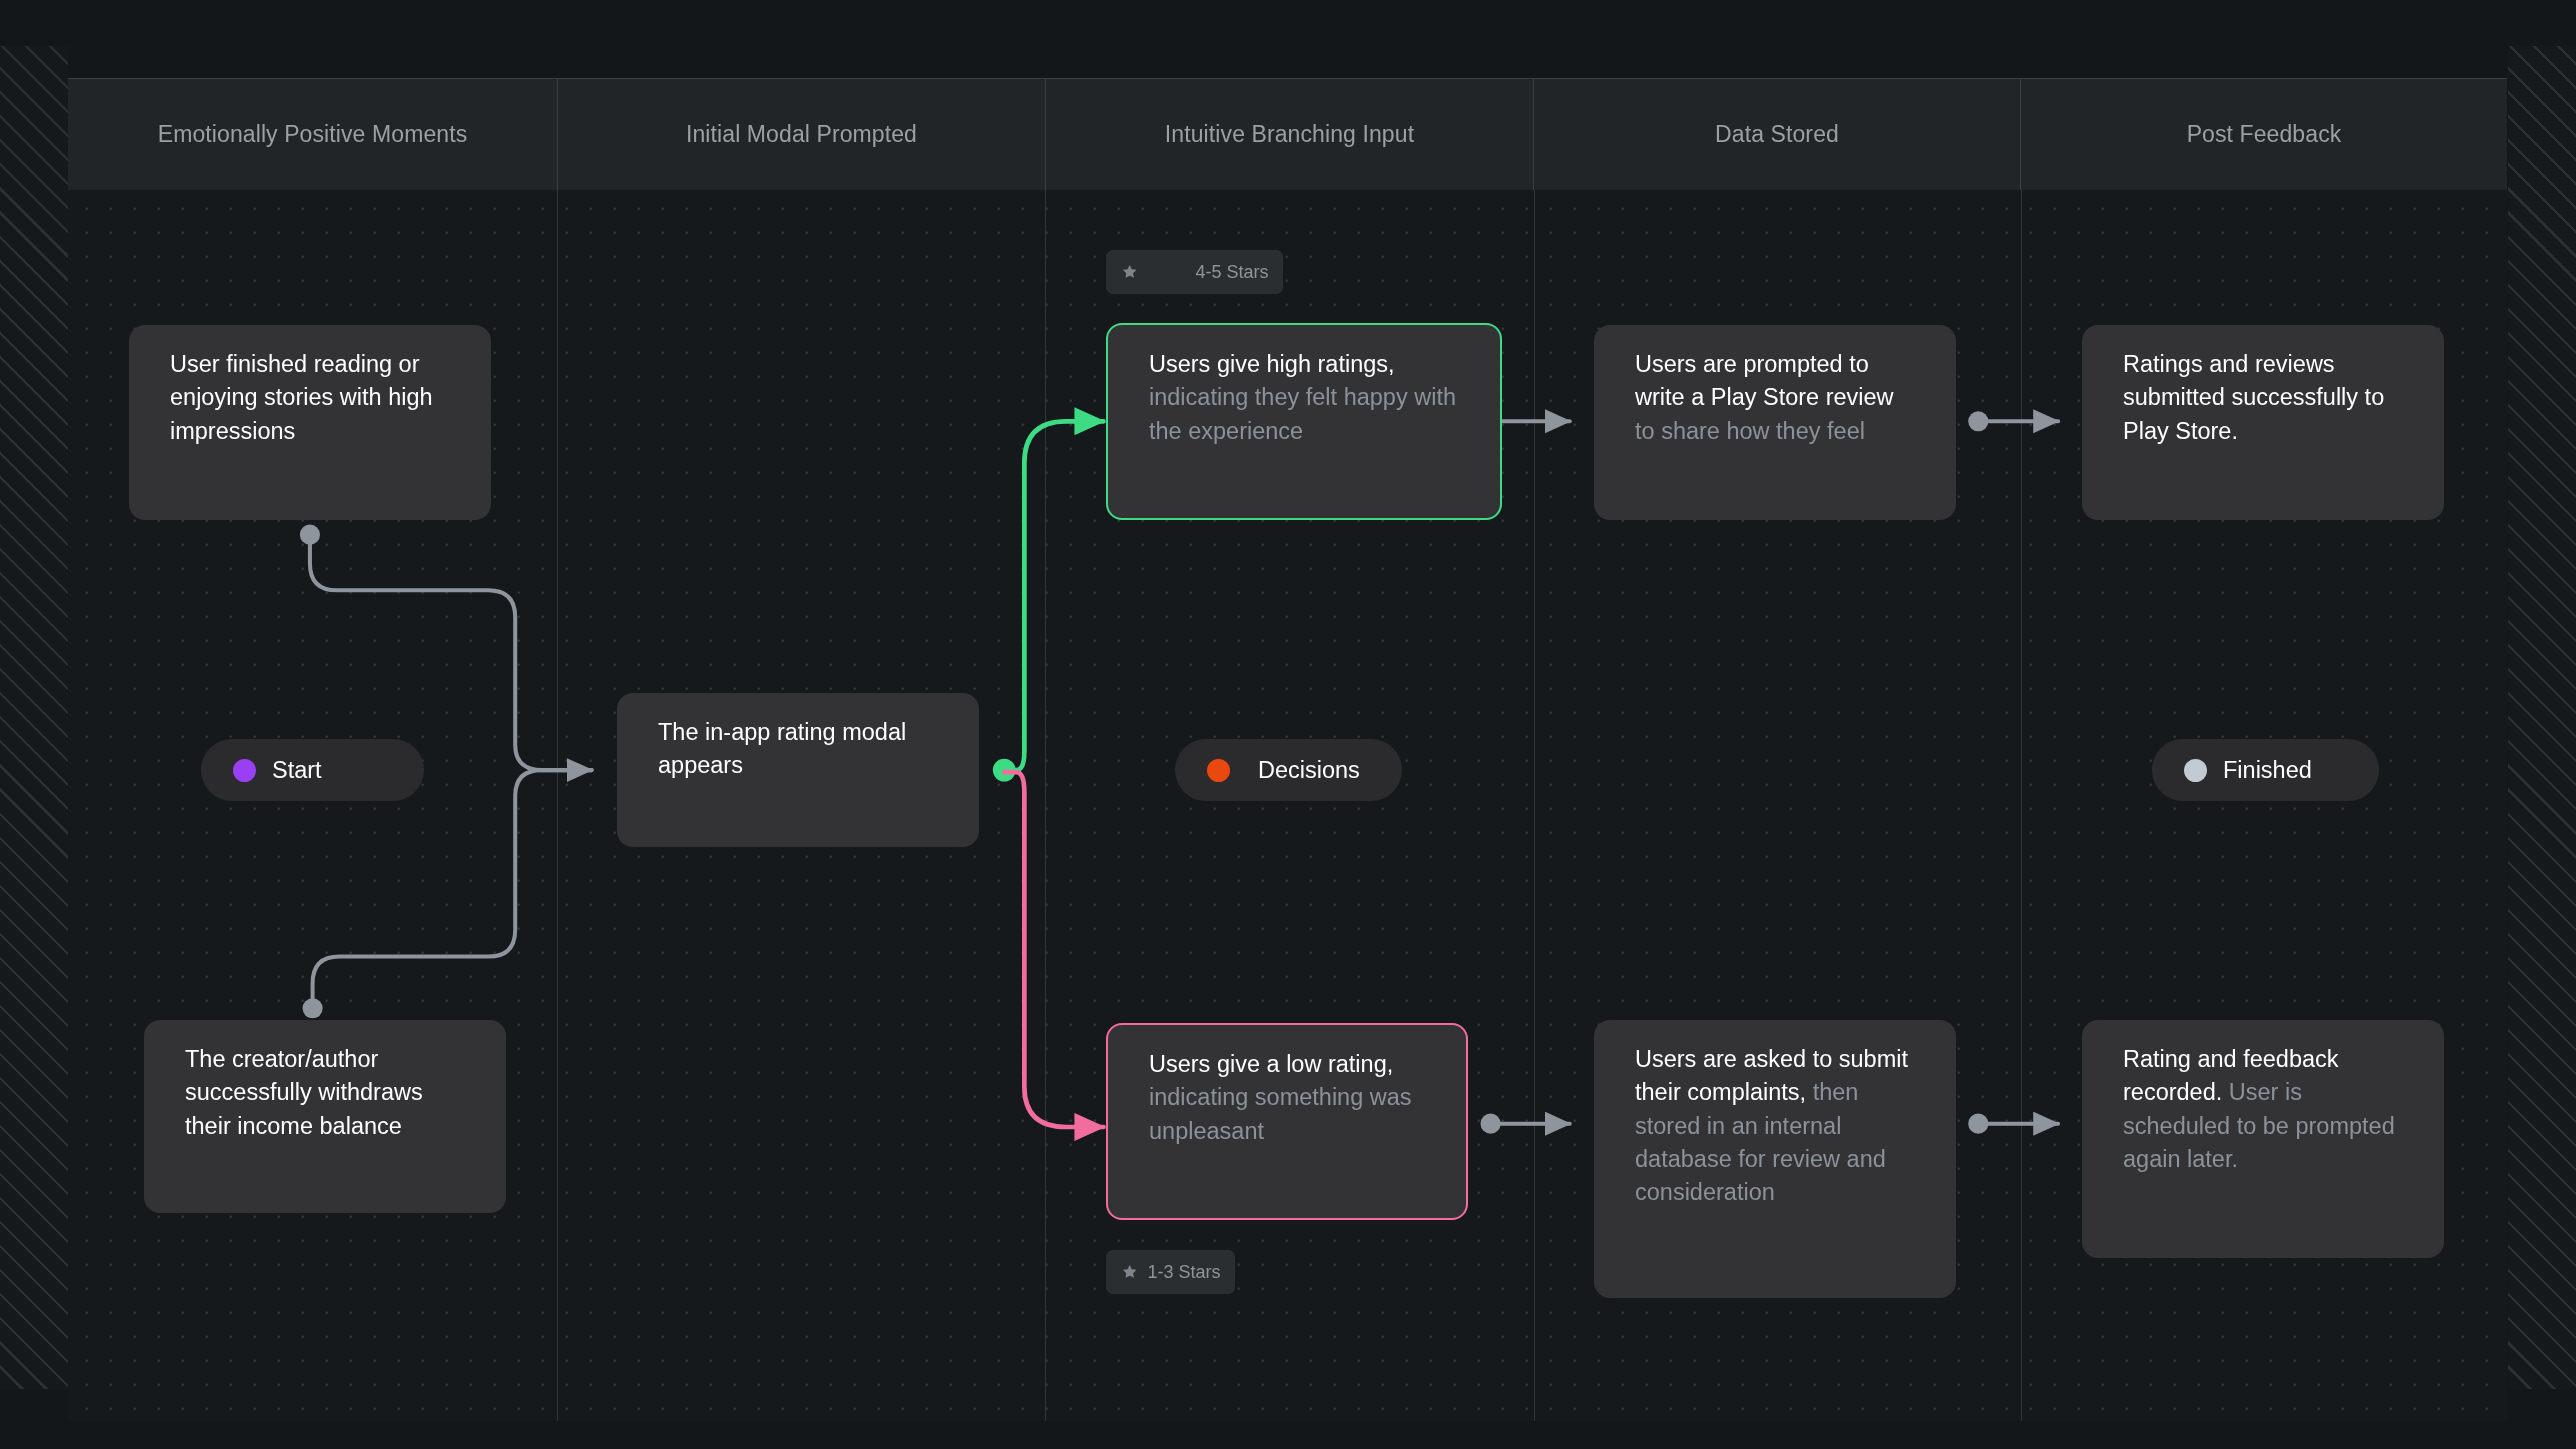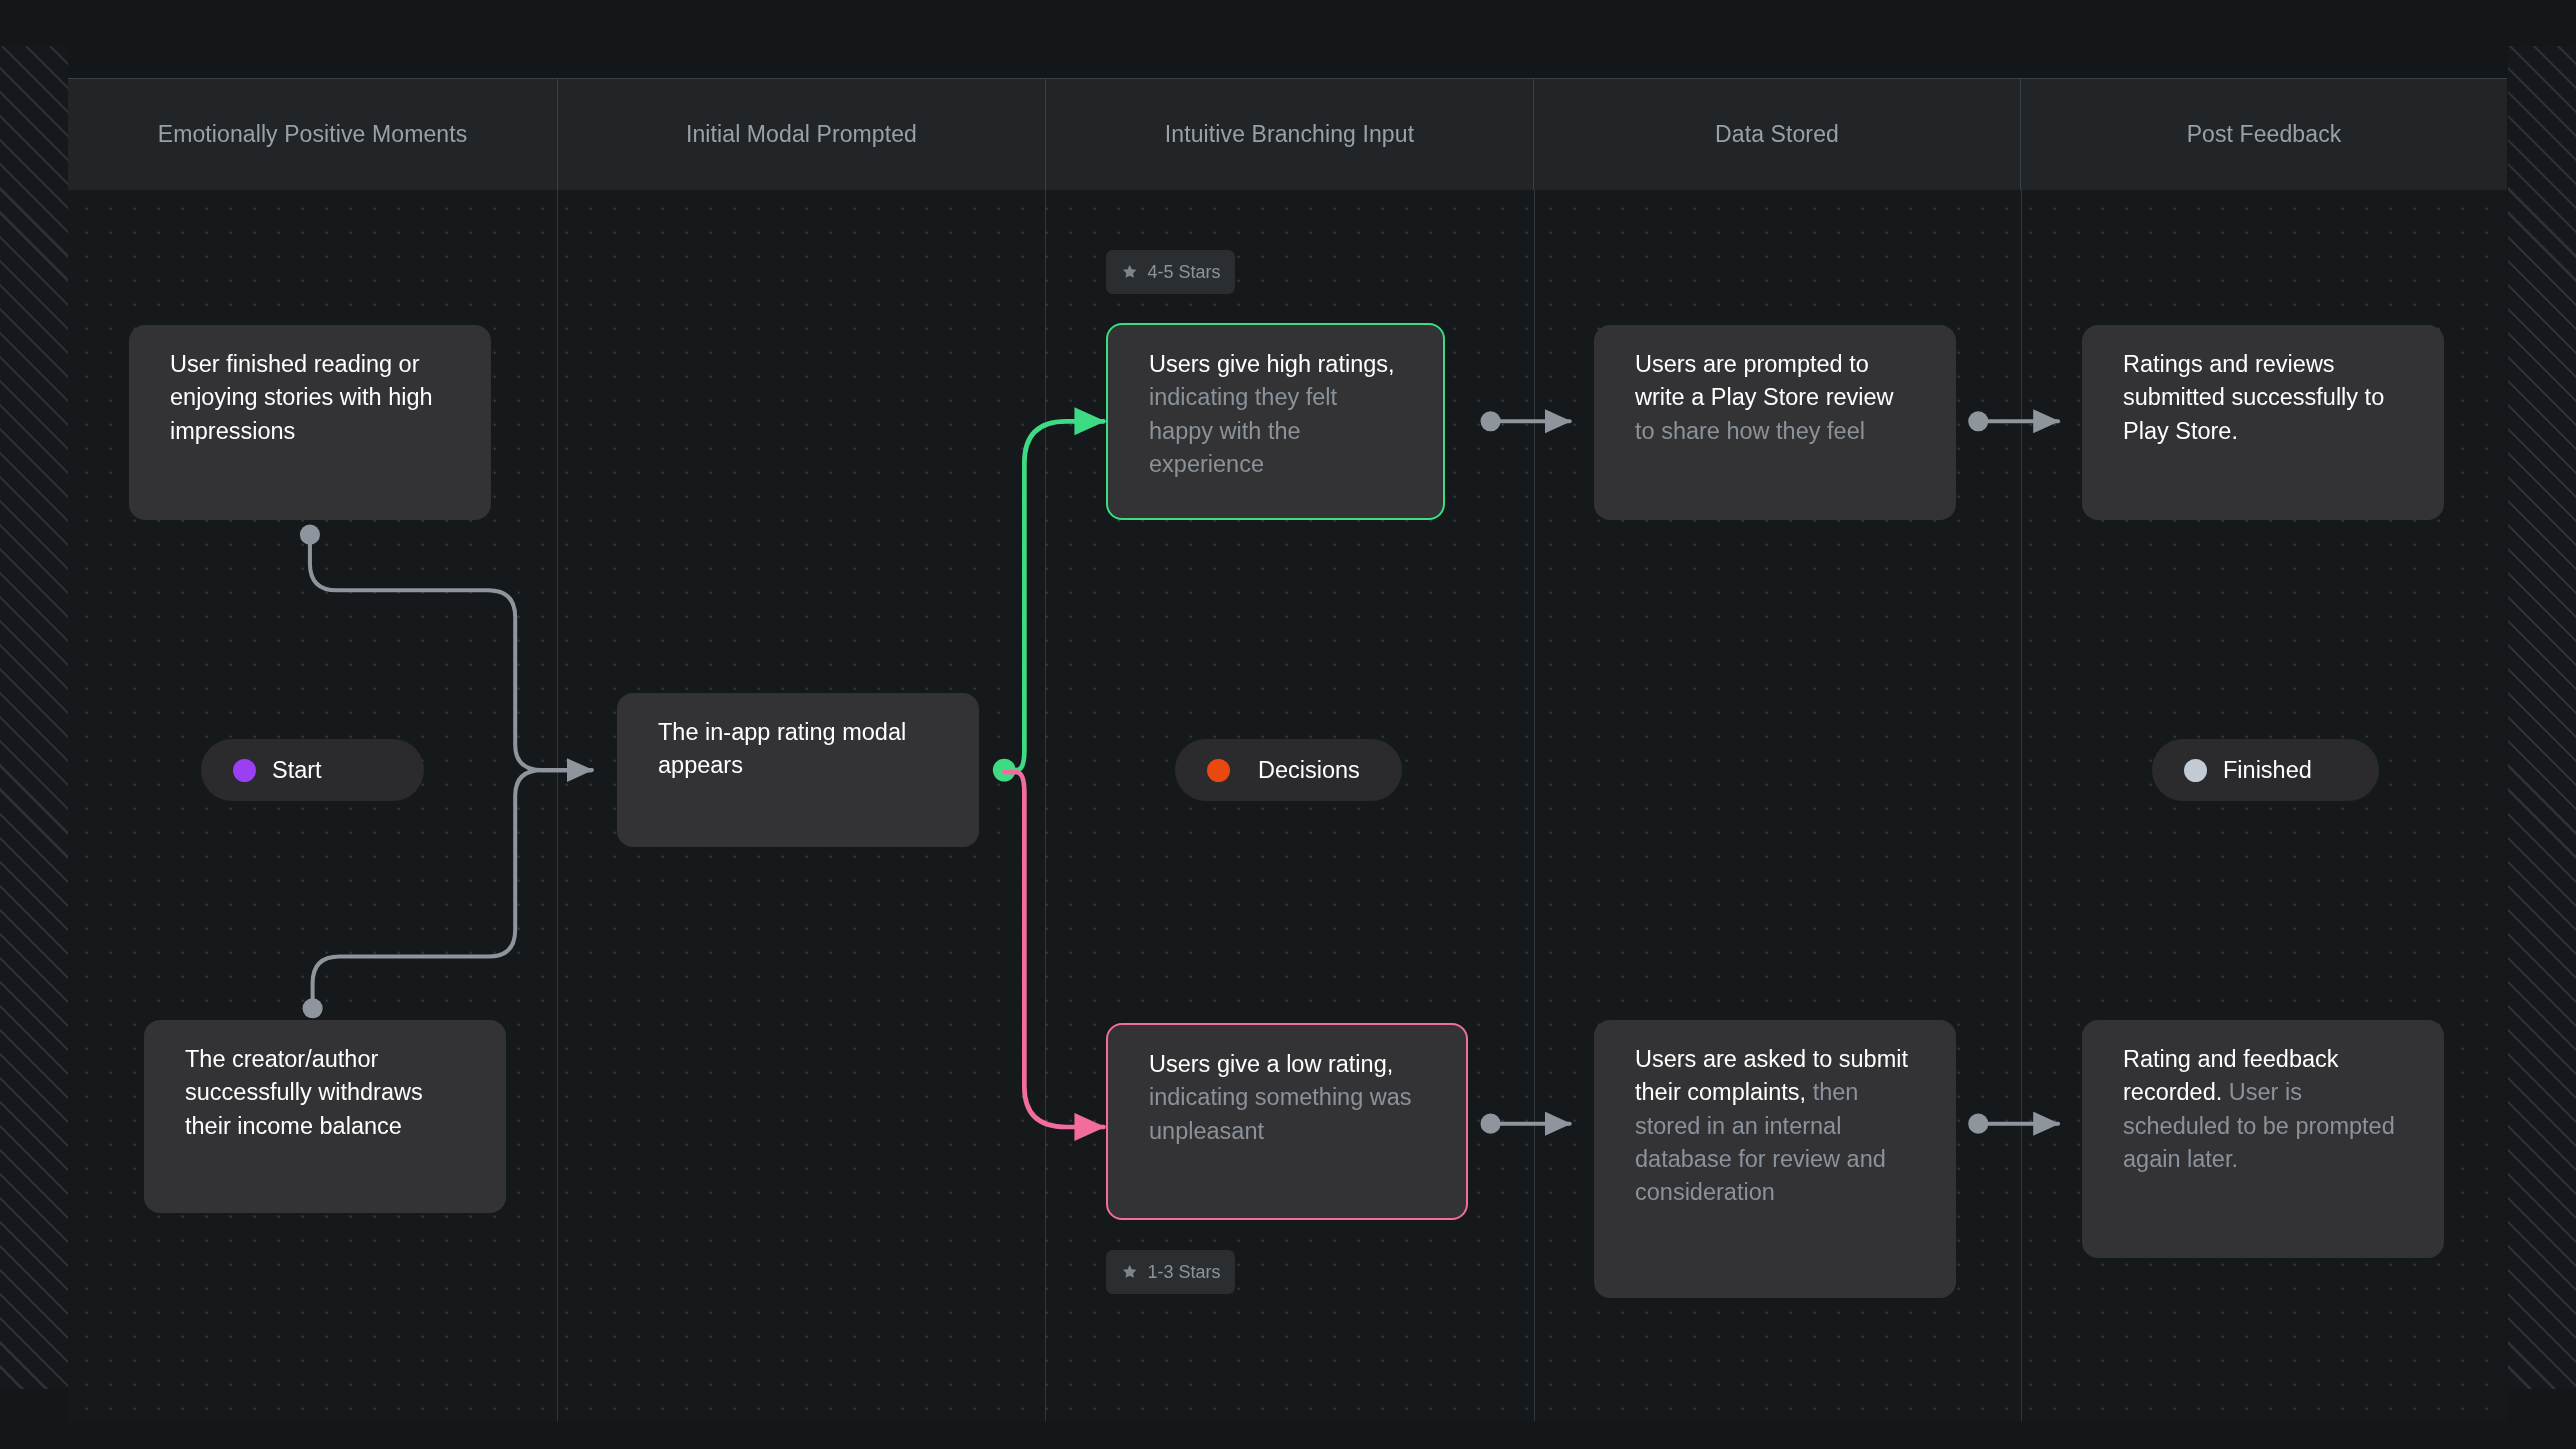--- a/index.html
+++ b/index.html
@@ -191,21 +191,21 @@
   </div>
 
   <div class="node" style="left:144px; top:1020px; width:362px; height:193px;">
     <span>The creator/author successfully withdraws their income balance</span>
   </div>
 
   <div class="node" style="left:617px; top:693px; width:362px; height:154px;">
     <span>The in-app rating modal appears</span>
   </div>
 
-  <div class="node green" style="left: 1106px; top: 323px; width: 339px; height: 197px; border-color: rgb(61, 220, 132);">
+  <div class="node green" style="left: 1106px; top: 323px; width: 396px; height: 197px; border-color: rgb(61, 220, 132);">
     <span>Users give high ratings,</span><span class="muted"> indicating they felt happy with the experience</span>
   </div>
 
   <div class="node pink" style="left: 1106px; top: 1023px; width: 362px; height: 197px; border-color: rgb(243, 108, 158);">
     <span>Users give a low rating,</span><span class="muted"> indicating something was unpleasant</span>
   </div>
 
   <div class="node" style="left:1594px; top:325px; width:362px; height:195px;">
     <span>Users are prompted to write a Play Store review</span><span class="muted"> to share how they feel</span>
   </div>
@@ -230,21 +230,21 @@
   <div class="pill" style="left:1175px; top:739px; width:227px;gap:12px;">
     <span class="dot" id="dot-decisions" style="background: rgb(233, 73, 15);"></span>
     <span>Decisions</span>
   </div>
 
   <div class="pill" style="left:2152px; top:739px; width:227px;">
     <span class="dot" id="dot-finished" style="background: rgb(194, 202, 211);"></span>
     <span>Finished</span>
   </div>
 
-  <div class="badge" style="left:1106px; top:250px;">
+  <div class="badge" style="left:1106px; top:250px;gap:48px;">
     <span class="star">
       <svg width="17.4" height="17.4" viewBox="0 0 24 24">
           <path fill="#7d848c" d="M12 2.6l2.9 5.9 6.5.95-4.7 4.58 1.11 6.47L12 17.45 6.19 20.5 7.3 14.03 2.6 9.45l6.5-.95z"></path>
         </svg>
     </span>
     <span>4-5 Stars</span>
   </div>
 
   <div class="badge" style="left:1106px; top:1250px;">
     <span class="star">

